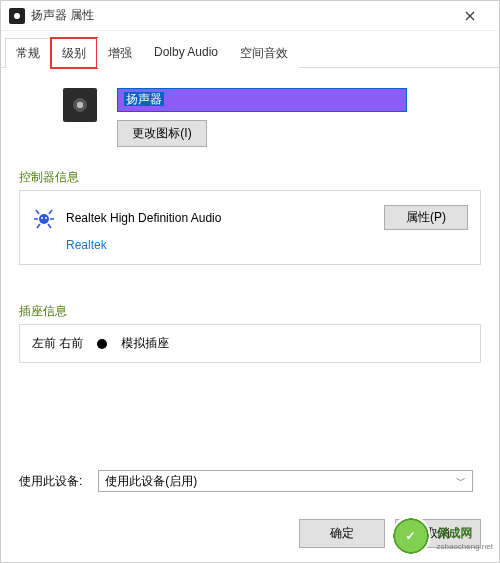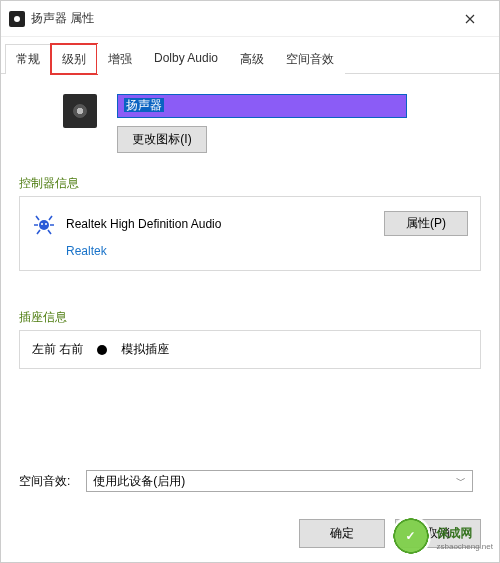--- a/index.html
+++ b/index.html
@@ -1,18 +1,18 @@
 <!DOCTYPE html>
 <html><head>
 <meta charset="utf-8">
 <style>
   * { box-sizing: border-box; font-family: "Microsoft YaHei", "Segoe UI", sans-serif; font-size: 12px; }
   body { margin: 0; background: #fff; width: 500px; height: 563px; overflow: hidden; position: relative; }
   .window { width: 500px; height: 563px; border: 1px solid #ccc; background: #fff; position: relative; }
-  .titlebar { height: 36px; display: flex; align-items: center; padding: 0 7px 0 8px; border-bottom: 1px solid #eee; }
+  .titlebar { height: 30px; display: flex; align-items: center; padding: 0 7px 0 8px; border-bottom: 1px solid #eee; }
   .titlebar .icon { width: 16px; height: 16px; background: #222; border-radius: 2px; display: inline-flex; align-items: center; justify-content: center; margin-right: 6px; }
   .titlebar .icon::after { content:""; width:6px; height:6px; border-radius:50%; background:#fff; }
   .titlebar .title { color: #333; }
   .titlebar .spacer { flex: 1; }
   .titlebar .close { width: 44px; height: 30px; display:flex; align-items:center; justify-content:center; color:#333; }
   .titlebar .close svg { width:10px; height:10px; }
   .tabs { display: flex; padding: 6px 4px 0 4px; border-bottom: 1px solid #d9d9d9; gap: 0; }
   .tab { padding: 6px 10px 6px 10px; border: 1px solid transparent; border-bottom: none; color:#333; background:#fff; position:relative; top:1px; }
   .tab.active { border-color:#d9d9d9; background:#fff; }
   .tab.highlight-box { outline: 2px solid #e53935; outline-offset: -1px; }
@@ -58,21 +58,20 @@
           <path d="M1 1 L9 9 M9 1 L1 9" stroke="#333" stroke-width="1.2"></path>
         </svg>
     </div>
   </div>
 
   <div class="tabs">
     <div class="tab active">常规</div>
     <div class="tab highlight-box">级别</div>
     <div class="tab">增强</div>
     <div class="tab">Dolby Audio</div>
-    <div class="tab">高级</div>
     <div class="tab">空间音效</div>
   </div>
 
   <div class="content">
 
     <div class="row1">
       <div class="speaker-icon"></div>
       <div class="name-col">
         <div class="name-input">
           <span class="sel">扬声器</span>
@@ -104,21 +103,21 @@
       <div class="jack-row">
         <span>左前 右前</span>
         <span class="dot"></span>
         <span>模拟插座</span>
       </div>
     </div>
 
   </div>
 
   <div class="usage-row">
-    <span>空间音效:</span>
+    <span>使用此设备:</span>
     <div class="select">
       <span>使用此设备(启用)</span>
       <span class="chev">﹀</span>
     </div>
   </div>
 
   <div class="footer">
     <div class="btn">确定</div>
     <div class="btn">取消</div>
   </div>

